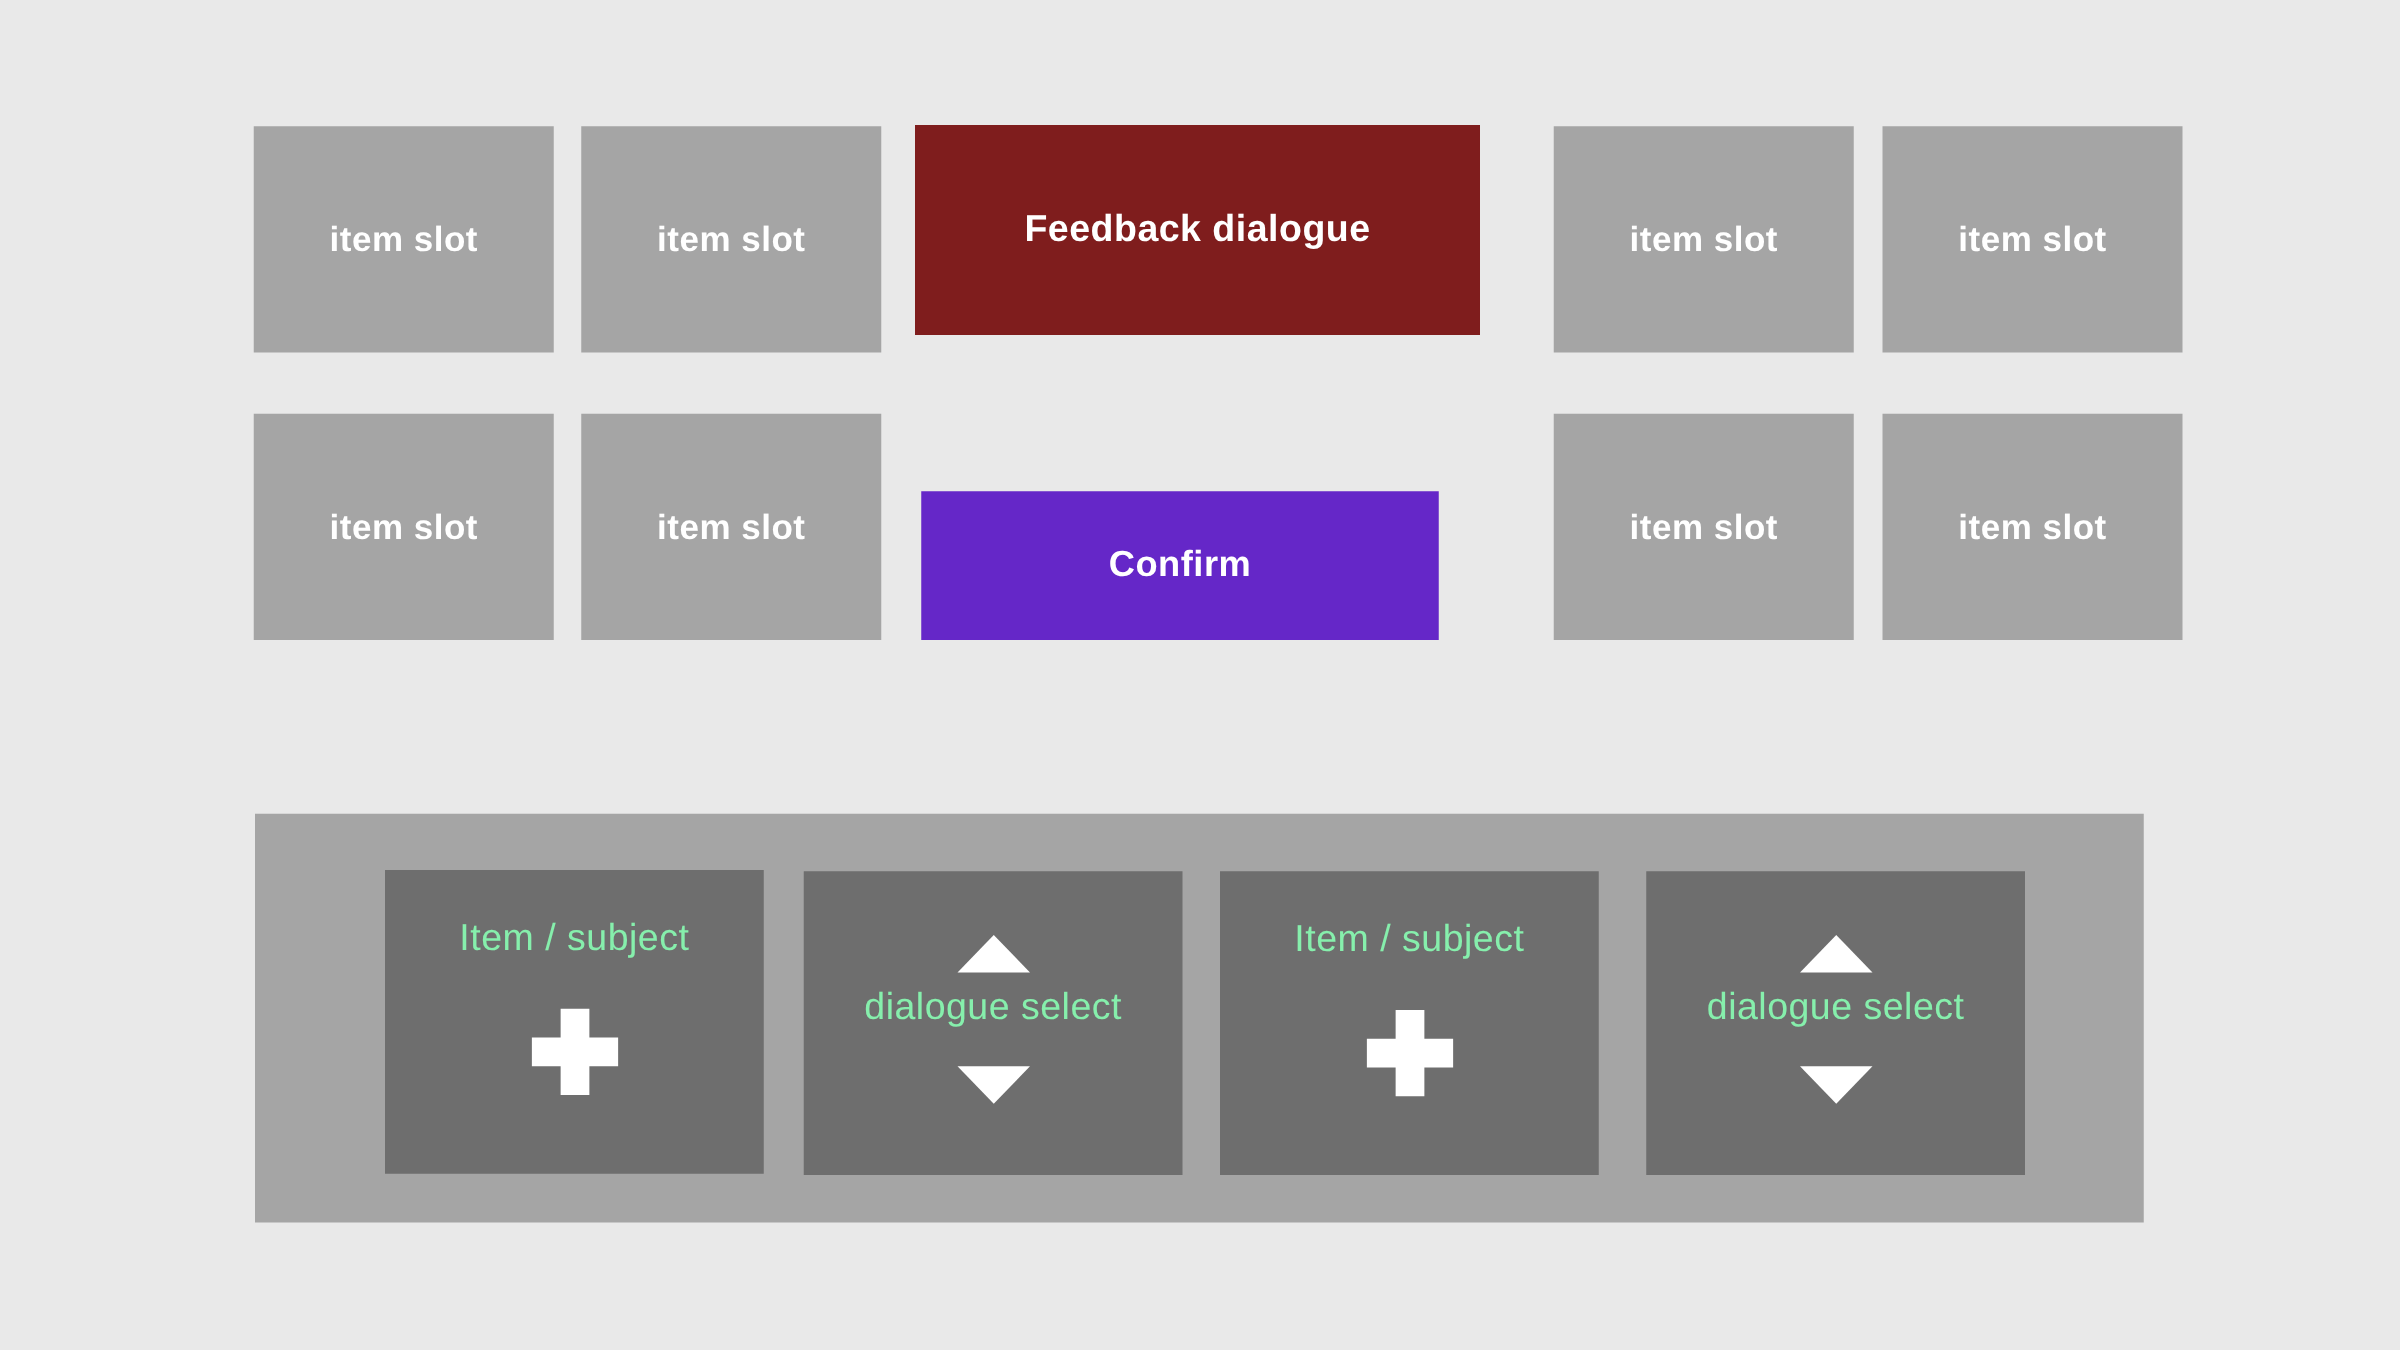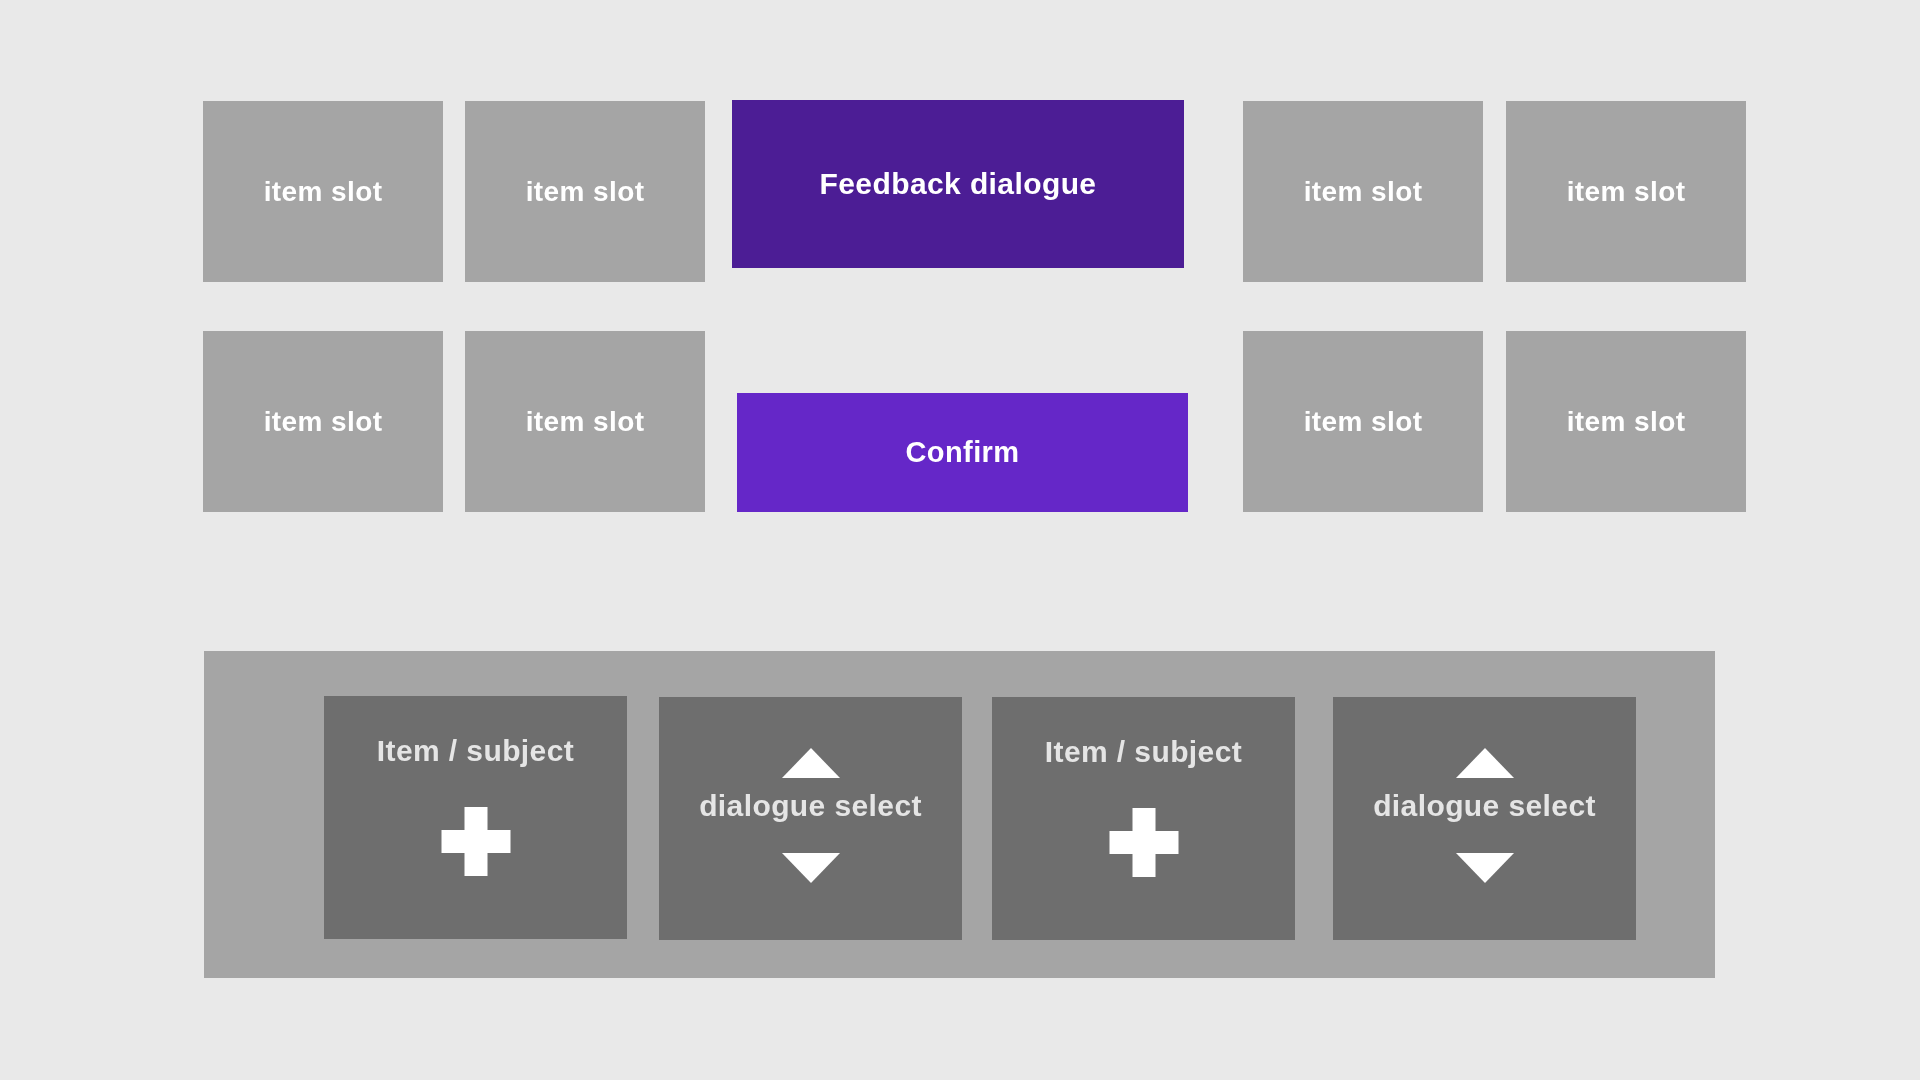--- a/index.html
+++ b/index.html
@@ -7,35 +7,35 @@
     width:1920px;height:1080px;position:relative;overflow:hidden;
     background:#e9e9e9;
     font-family:"Liberation Sans","DejaVu Sans",sans-serif;
   }
   .abs{position:absolute;}
   .slot{
     width:240px;height:181px;background:#a5a5a5;color:#ffffff;
     display:flex;align-items:center;justify-content:center;
     font-size:28px;font-weight:700;letter-spacing:0.4px;
   }
-  .darkbox{background:#4c1d95;color:#ffffff;font-weight:700;}
+  .darkbox{background:#7f1d1d;color:#ffffff;font-weight:700;}
   .feedback{
     left:732px;top:100px;width:452px;height:168px;
     display:flex;align-items:center;justify-content:center;
     font-size:30px;letter-spacing:0.4px;
   }
   .confirm{
-    left:737px;top:393px;width:451px;height:119px;background:#6527c8;
+    left:737px;top:393px;width:414px;height:119px;background:#6527c8;
     color:#ffffff;display:flex;align-items:center;justify-content:center;
     font-size:29px;font-weight:700;letter-spacing:0.4px;border:none;cursor:pointer;
   }
   .panel{left:204px;top:651px;width:1511px;height:327px;background:#a5a5a5;}
   .ibox{
     position:absolute;width:303px;height:243px;background:#6e6e6e;
-    color:#e5e5e5;font-weight:700;margin-left:16px;
+    color:#86efac;font-weight:400;
   }
   .ibox .lbl{
     position:absolute;left:0;top:38px;width:100%;text-align:center;
     font-size:30px;letter-spacing:0.4px;
   }
   .dselect .lbl{top:92px;}
   .plus{position:absolute;left:50%;top:111px;transform:translateX(-50%);width:69px;height:69px;}
   .plus::before{content:"";position:absolute;left:23px;top:0;width:23px;height:69px;background:#ffffff;}
   .plus::after{content:"";position:absolute;left:0;top:23px;width:69px;height:23px;background:#ffffff;}
   .tri{position:absolute;left:50%;transform:translateX(-50%);width:0;height:0;

